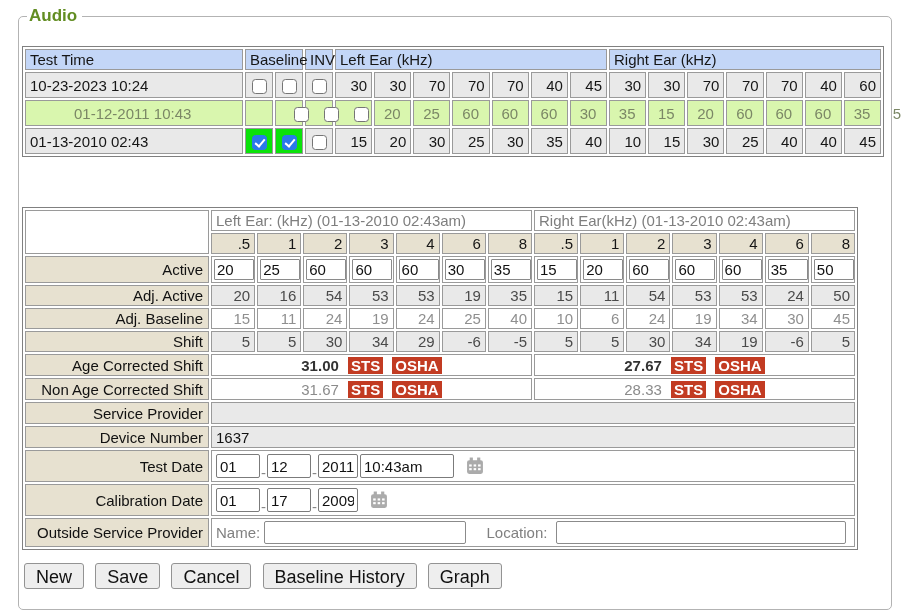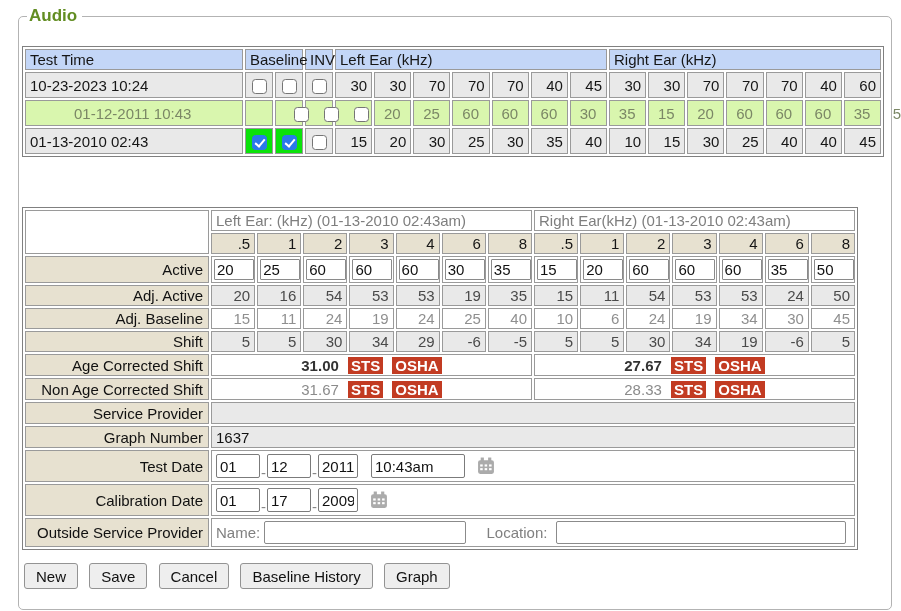--- a/index.html
+++ b/index.html
@@ -65,34 +65,34 @@
     padding:0 3px; margin-left:5px; display:inline-block;
   }
   .detail td.greyfill { background:#e9e9e9; height:22px; }
   .detail td.devno { text-align:left; color:#111; padding-left:4px; }
   .detail td.datecell { background:#fff; padding:3px 4px; height:31px; white-space:nowrap; }
   input.din {
     width:44px; height:24px; border:1px solid #7b7b7b; border-radius:2px;
     font-family:"Liberation Sans", sans-serif; font-size:15px; padding:0 3px; color:#111;
   }
   input.din.year { width:40px; }
-  input.din.time { width:94px; margin-left:13px; }
+  input.din.time { width:94px; margin-left:2px; }
   .dash { color:#888; display:inline-block; transform:translateY(6px); margin:0 1px; }
   .cal-icon { margin-left:12px; vertical-align:middle; cursor:pointer; }
   .detail td.ospcell { background:#fff; padding:2px 4px; height:26px; white-space:nowrap; }
   .osp-label { color:#808080; }
   input.osp-name { width:202px; height:23px; border:1px solid #8b8b8b; border-radius:2px;
     font-family:"Liberation Sans", sans-serif; font-size:15px; padding:0 3px; }
   input.osp-loc { width:290px; height:23px; border:1px solid #8b8b8b; border-radius:2px;
     font-family:"Liberation Sans", sans-serif; font-size:15px; padding:0 3px; margin-left:4px; }
 
   
   .btnrow { margin:13px 0 0 2px; }
   .btnrow button {
-    font-family:"Liberation Sans", sans-serif; font-size:15px; color:#111;
+    font-family:"Liberation Sans", sans-serif; font-size:18px; color:#111;
     background:#eeeeee; border:1px solid #939393; border-radius:3px;
     padding:3px 11px; margin-right:7px; height:26px; cursor:pointer;
   }
 </style>
 </head>
 <body>
 
 <fieldset class="audio">
   <legend class="audio-legend">Audio</legend>
 
@@ -331,21 +331,21 @@
           <span class="badge">OSHA</span>
         </td>
       </tr>
 
       <tr>
         <td class="lbl">Service Provider</td>
         <td class="greyfill" colspan="14"></td>
       </tr>
 
       <tr>
-        <td class="lbl">Graph Number</td>
+        <td class="lbl">Device Number</td>
         <td class="greyfill devno" colspan="14">1637</td>
       </tr>
 
       <tr>
         <td class="lbl">Test Date</td>
         <td class="datecell" colspan="14">
           <input class="din" value="01" style=""><span class="dash">-</span><input class="din" value="12" style=""><span class="dash">-</span><input class="din year" value="2011" style=""><input class="din time" value="10:43am" style=""><span class="cal-icon"><svg width="18" height="18" viewBox="0 0 17 17">
                 <rect x="1" y="3" width="15" height="13" rx="2" fill="#ababab"></rect>
                 <rect x="3.5" y="0.5" width="3" height="4" fill="#ababab"></rect>
                 <rect x="10.5" y="0.5" width="3" height="4" fill="#ababab"></rect>

